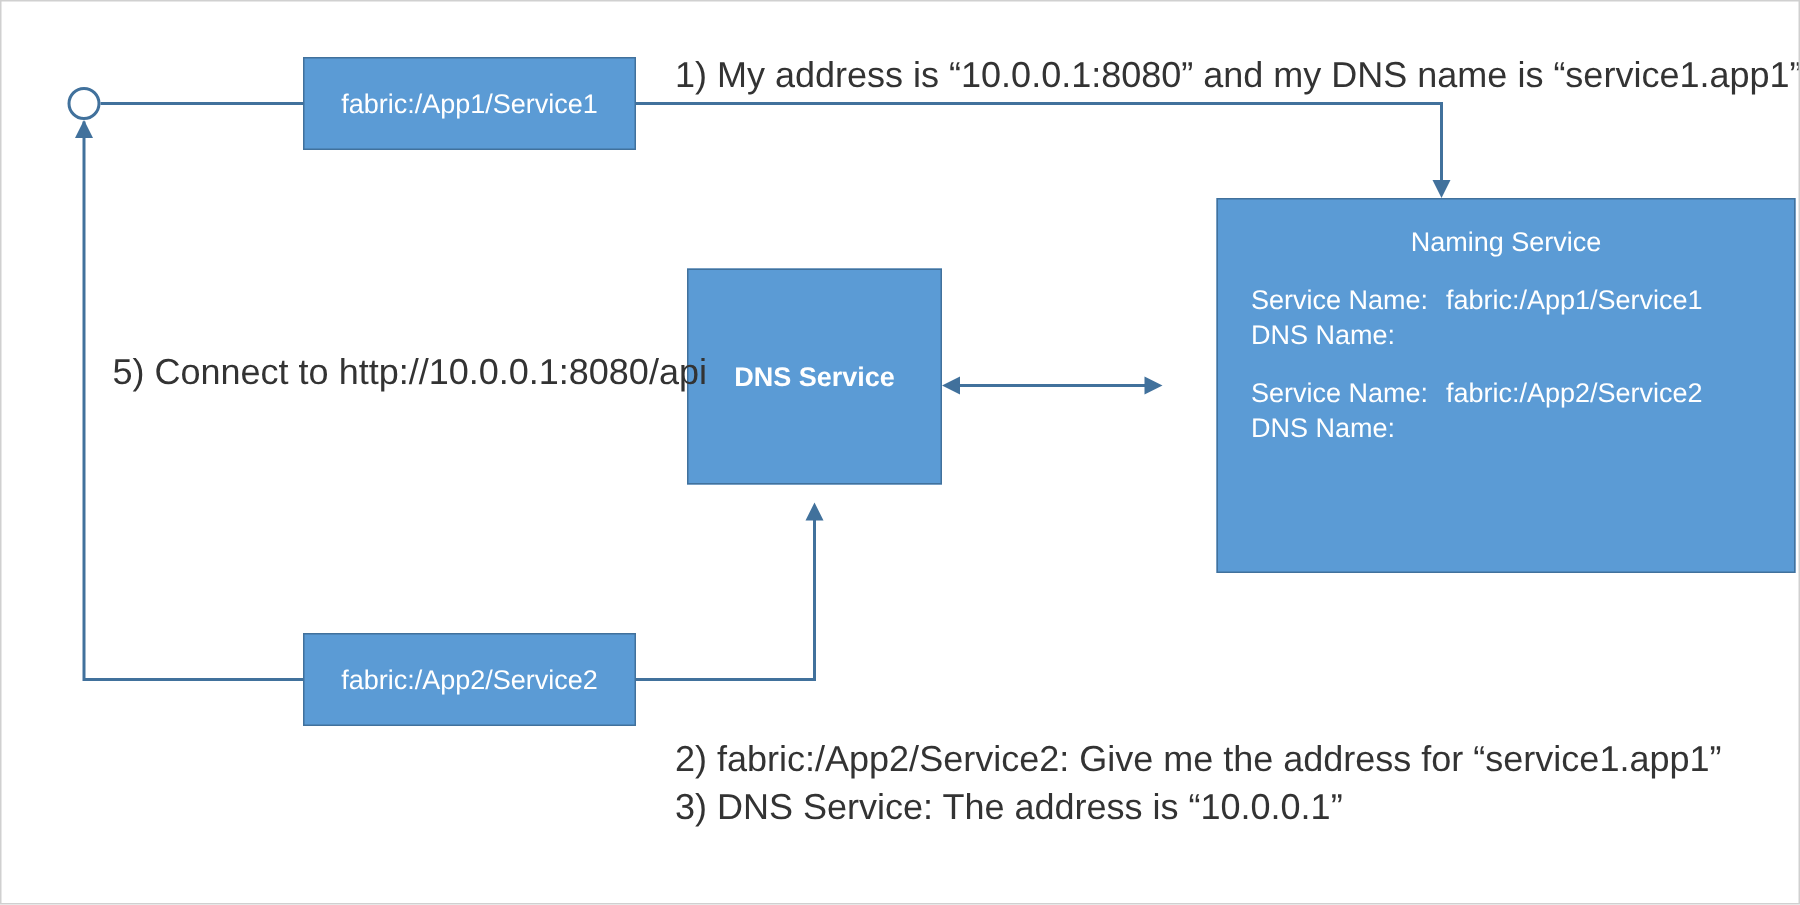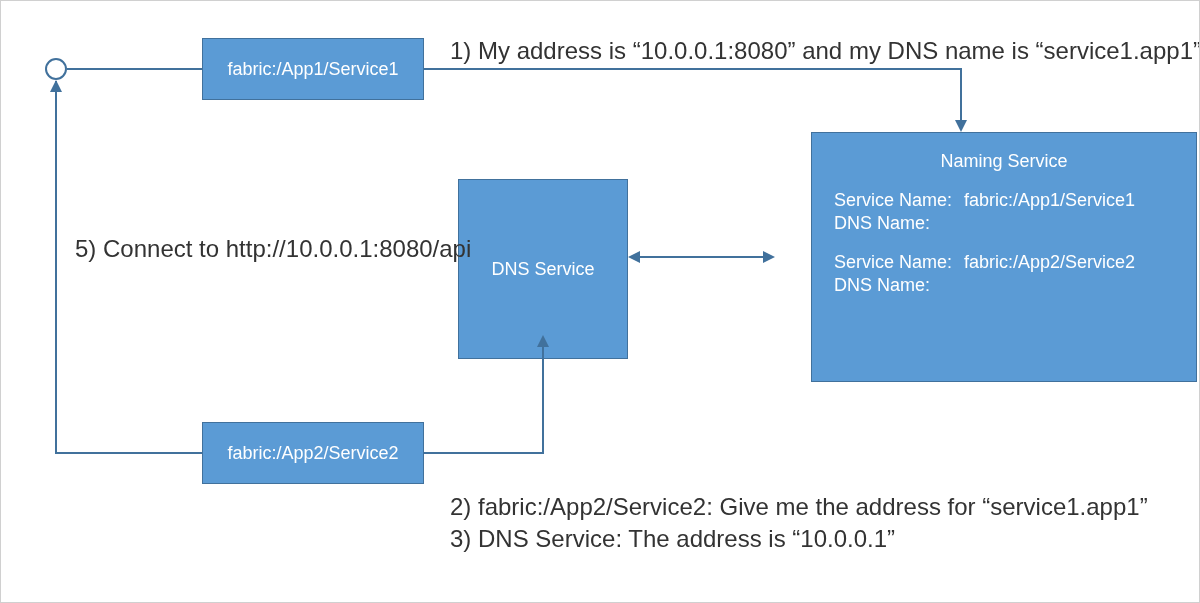--- a/index.html
+++ b/index.html
@@ -66,21 +66,21 @@
 </style>
 </head>
 <body>
 
 <div class="circle" style="left:44px; top:57px;"></div>
 
 <div class="box" style="left:201px; top:37px; width:222px; height:62px;">
   <span>fabric:/App1/Service1</span>
 </div>
 
-<div class="box" style="left:457px; top:178px; width:170px; height:180px;">
+<div class="box" style="left:457px; top:178px; width:170px; height:144px;font-weight:bold;">
   <span>DNS Service</span>
 </div>
 
 <div class="box" style="left:201px; top:421px; width:222px; height:62px;">
   <span>fabric:/App2/Service2</span>
 </div>
 
 <div class="naming-box" style="left:774px; top:131px; width:386px; height:250px;margin-left:36px;">
   <div class="naming-title">Naming Service</div>
 

